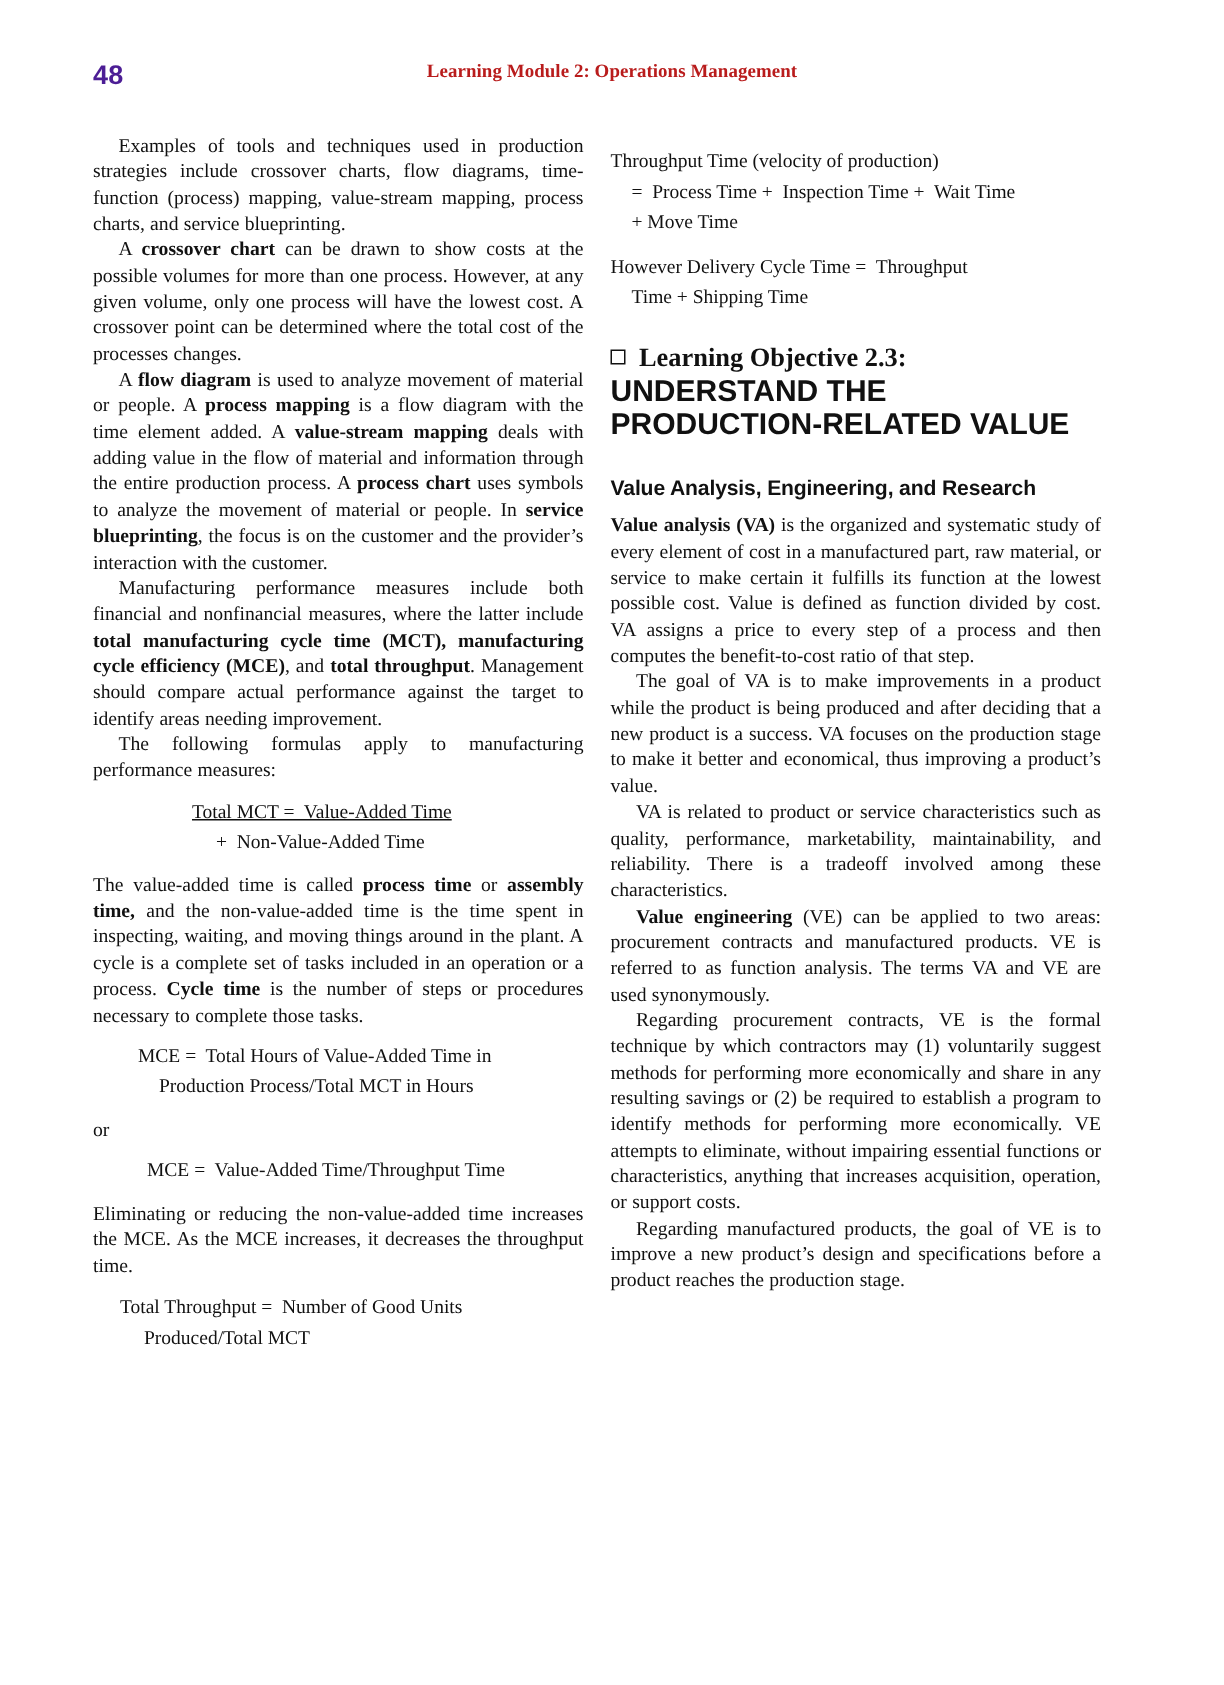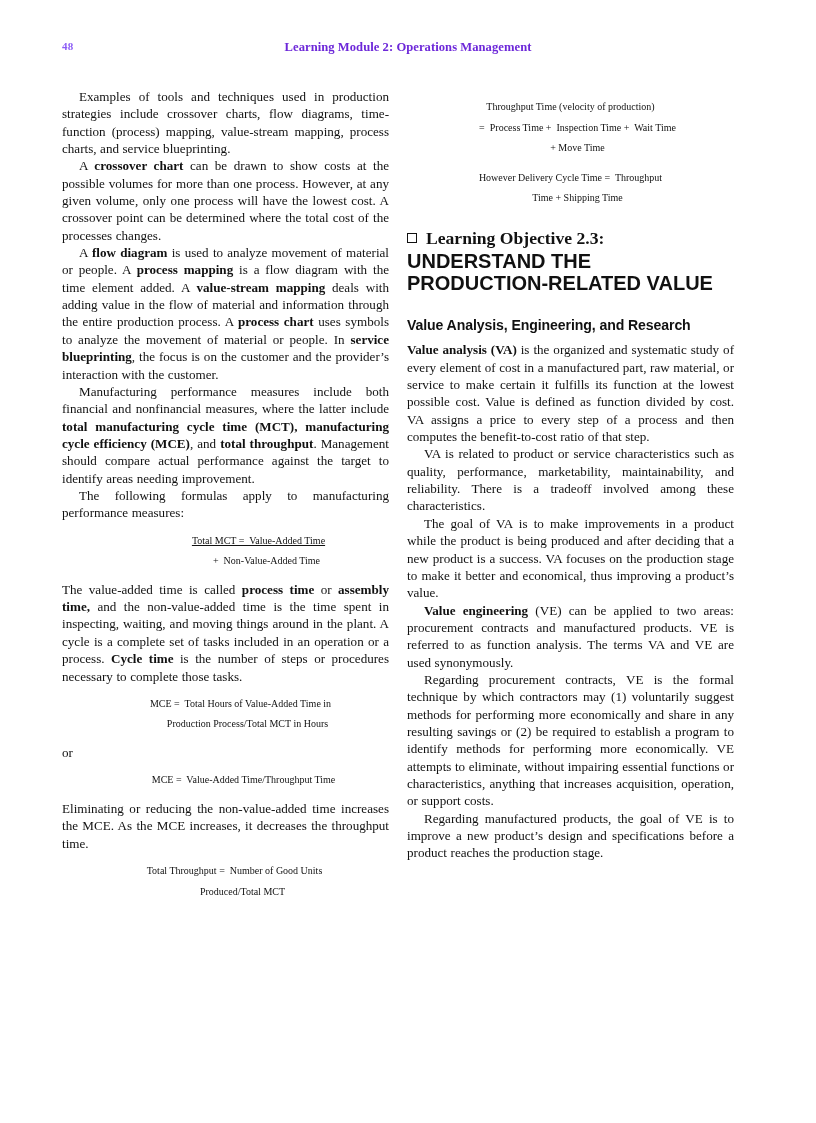--- a/index.html
+++ b/index.html
@@ -25,37 +25,37 @@
     position: absolute;
     top: 40px;
     left: 62px;
     right: 62px;
     height: 20px;
   }
   .folio {
     position: absolute;
     left: 0;
     top: 0;
-    font-family: Liberation Serif, serif;
-    font-weight: bold;
-    font-size: 11px;
+    font-family: Liberation Sans, sans-serif;
+    font-weight: bold;
+    font-size: 18px;
     letter-spacing: 0.2px;
-    color: #8b5cf6;
+    color: #4c1d95;
   }
   .head-title {
     position: absolute;
     left: 0;
     right: 0;
     top: 0;
     text-align: center;
     font-family: "Liberation Serif", "DejaVu Serif", serif;
     font-weight: bold;
     font-size: 12.6px;
     letter-spacing: 0.05px;
-    color: #6d28d9;
+    color: #b91c1c;
   }
 
   
   .columns {
     position: absolute;
     top: 88px;
     left: 62px;
     width: 692px;
     height: 960px;
     display: flex;
@@ -73,24 +73,24 @@
     text-align: justify;
     text-indent: 17px;
     hyphens: manual;
     word-spacing: 0.02em;
   }
   p.body.noindent { text-indent: 0; }
   p.body b { font-weight: bold; }
 
   
   .formula {
-    font-size: 10px;
+    font-size: 13px;
     line-height: 20.6px;
     margin: 9px 0 9px 0;
-    text-align: center;
+    text-align: left;
   }
   .formula .ln { display: block; white-space: pre; }
   .f-i1 { padding-left: 66px; text-decoration: underline; }
   .f-i2 { padding-left: 82px; }
   .f-i4 { padding-left: 30px; }
   .f-i6 { padding-left: 44px; }
   .f-i7 { padding-left: 0px; }
   .f-i8 { padding-left: 18px; }
   .f-i9 { padding-left: 36px; }
   .f-i10 { padding-left: 14px; }
@@ -206,23 +206,23 @@
         <span class="obj-line1"><span class="obj-box"></span><span>Learning Objective 2.3:</span></span>
         <span class="obj-caps">UNDERSTAND THE</span>
         <span class="obj-caps">PRODUCTION-RELATED VALUE</span>
       </div>
 
 
       <div class="subhead">Value Analysis, Engineering, and Research</div>
 
       <p class="body noindent"><b>Value analysis (VA)</b><span> is the organized and systematic study of every element of cost in a manufactured part, raw material, or service to make certain it fulfills its function at the lowest possible cost. Value is defined as function divided by cost. VA assigns a price to every step of a process and then computes the benefit-to-cost ratio of that step.</span></p>
 
+      <p class="body">The goal of VA is to make improvements in a product while the product is being produced and after deciding that a new product is a success. VA focuses on the production stage to make it better and economical, thus improving a product’s value.</p>
+
       <p class="body">VA is related to product or service characteristics such as quality, performance, marketability, maintainability, and reliability. There is a tradeoff involved among these characteristics.</p>
-
-      <p class="body">The goal of VA is to make improvements in a product while the product is being produced and after deciding that a new product is a success. VA focuses on the production stage to make it better and economical, thus improving a product’s value.</p>
 
       <p class="body"><b>Value engineering</b><span> (VE) can be applied to two areas: procurement contracts and manufactured products. VE is referred to as function analysis. The terms VA and VE are used synonymously.</span></p>
 
       <p class="body">Regarding procurement contracts, VE is the formal technique by which contractors may (1) voluntarily suggest methods for performing more economically and share in any resulting savings or (2) be required to establish a program to identify methods for performing more economically. VE attempts to eliminate, without impairing essential functions or characteristics, anything that increases acquisition, operation, or support costs.</p>
 
       <p class="body">Regarding manufactured products, the goal of VE is to improve a new product’s design and specifications before a product reaches the production stage.</p>
 
     </div>
 
   </div>

